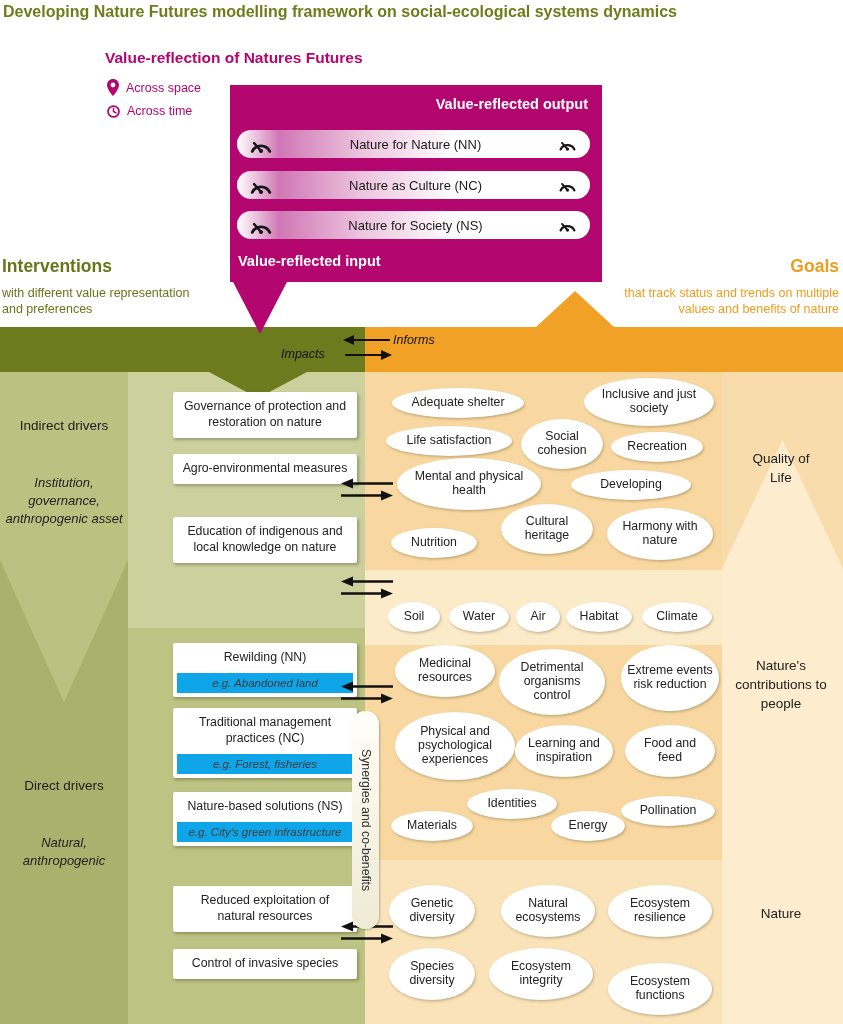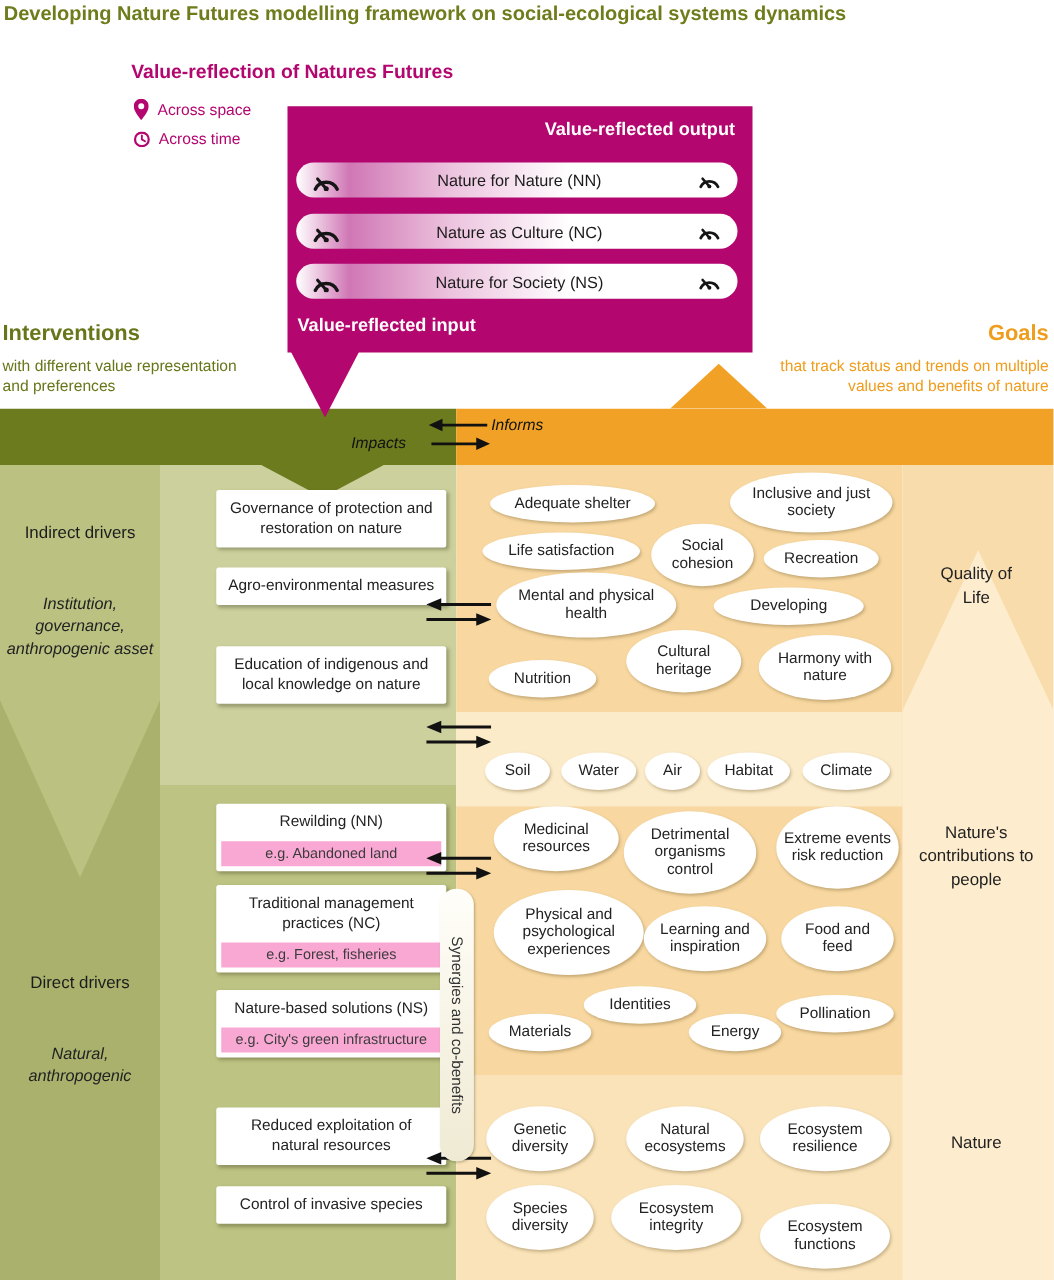--- a/index.html
+++ b/index.html
@@ -44,21 +44,21 @@
   .goals-head{position:absolute;right:4px;top:256px;font-size:17.5px;font-weight:bold;color:#ef9d1c;}
   .goals-sub{position:absolute;right:4px;top:285px;width:236px;text-align:right;font-size:12.5px;color:#ef9d1c;line-height:1.3;}
   .flow-label{position:absolute;font-style:italic;font-size:12.5px;color:#111;}
 
   
   .driver-label{position:absolute;left:5px;width:118px;text-align:center;font-size:13.5px;color:#1c1c1c;line-height:1.35;}
   .driver-sub{position:absolute;left:5px;width:118px;text-align:center;font-size:13px;font-style:italic;color:#222;line-height:1.4;}
   .card{position:absolute;left:146px;width:184px;background:#fff;border-radius:2px;
     box-shadow:1.5px 2px 3px rgba(60,60,30,.35);text-align:center;color:#222;margin-left:27px;}
   .card-label{padding:7px 8px;font-size:12.3px;line-height:1.3;}
-  .card-eg{margin:0 4px 4px;background:#f9a8d4;font-size:11.5px;color:#3c3c3c;padding:4px 3px;}
+  .card-eg{margin:0 4px 4px;background:#0ea5e9;font-style:italic;font-size:11.5px;color:#3c3c3c;padding:4px 3px;}
   .oval{position:absolute;background:#fff;border-radius:50%;display:flex;align-items:center;justify-content:center;
     text-align:center;font-size:12.3px;line-height:1.12;color:#222;padding:0 6px;box-sizing:border-box;
     box-shadow:1px 1.5px 2.5px rgba(80,60,20,.3);}
   .sec-label{position:absolute;text-align:center;font-size:13.5px;color:#222;line-height:1.4;}
   .syn-pill{position:absolute;left:352px;top:711px;width:27px;height:218px;border-radius:13px;
     background:linear-gradient(180deg,#fffef9,#efead3);box-shadow:1px 1px 2px rgba(0,0,0,.25);
     display:flex;align-items:center;justify-content:center;}
   .syn-pill span{writing-mode:vertical-rl;font-size:12.3px;color:#333;white-space:nowrap;}
   .dbl{position:absolute;left:341px;}
   .arr{position:absolute;}

